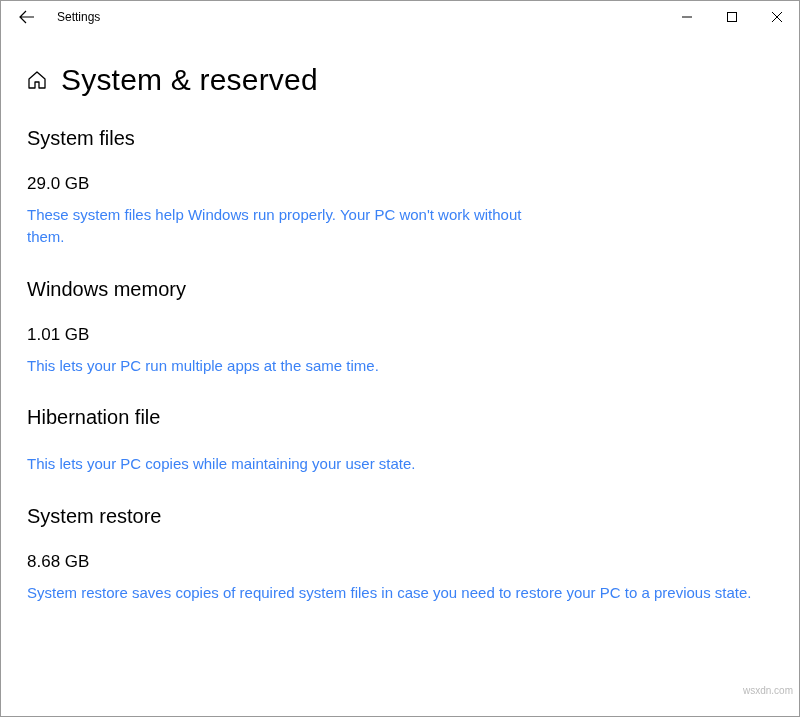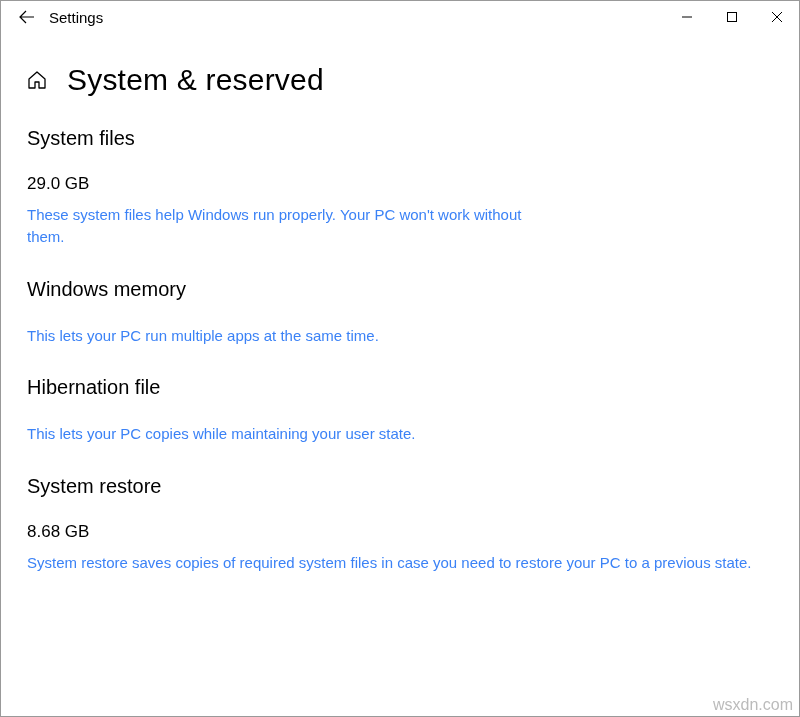--- a/index.html
+++ b/index.html
@@ -25,22 +25,22 @@
     }
     .titlebar-back {
       width: 32px;
       height: 32px;
       display: flex;
       align-items: center;
       justify-content: center;
       cursor: pointer;
     }
     .titlebar-title {
-      font-size: 15px;
-      margin-left: 6px;
+      font-size: 12px;
+      margin-left: 14px;
       color: #000;
     }
     .titlebar-controls {
       margin-left: auto;
       display: flex;
     }
     .titlebar-btn {
       width: 45px;
       height: 32px;
       display: flex;
@@ -48,21 +48,21 @@
       justify-content: center;
       cursor: pointer;
     }
     .titlebar-btn svg {
       stroke: #000;
     }
     .header {
       display: flex;
       align-items: center;
       padding: 30px 26px 10px 26px;
-      gap: 20px;
+      gap: 14px;
     }
     .home-icon {
       display: flex;
       align-items: center;
       justify-content: center;
       cursor: pointer;
     }
     .page-title {
       font-size: 30px;
       font-weight: 350;
@@ -88,23 +88,23 @@
       font-size: 15px;
       color: #3b82f6;
       line-height: 1.45;
       max-width: 750px;
     }
     .section-desc.narrow {
       max-width: 500px;
     }
     .watermark {
       position: absolute;
-      bottom: 2px;
+      bottom: 20px;
       right: 6px;
-      font-size: 16px;
+      font-size: 10px;
       color: #bbb;
     }
   </style>
 </head>
 <body>
 
 <div class="titlebar">
   <div class="titlebar-back">
     <svg width="16" height="16" viewBox="0 0 16 16">
       <path d="M7 2 L1 8 L7 14 M1 8 L15 8" stroke="#000" stroke-width="1.2" fill="none"></path>
@@ -142,20 +142,21 @@
 <div class="content">
 
   <div class="section">
     <h2 class="section-heading">System files</h2>
     <div class="section-size">29.0 GB</div>
     <div class="section-desc narrow">These system files help Windows run properly. Your PC won't work without them.</div>
   </div>
 
   <div class="section">
     <h2 class="section-heading">Windows memory</h2>
+    <div class="section-size">1.01 GB</div>
     <div class="section-desc">This lets your PC run multiple apps at the same time.</div>
   </div>
 
   <div class="section">
     <h2 class="section-heading">Hibernation file</h2>
     <div class="section-desc">This lets your PC copies while maintaining your user state.</div>
   </div>
 
   <div class="section">
     <h2 class="section-heading">System restore</h2>

